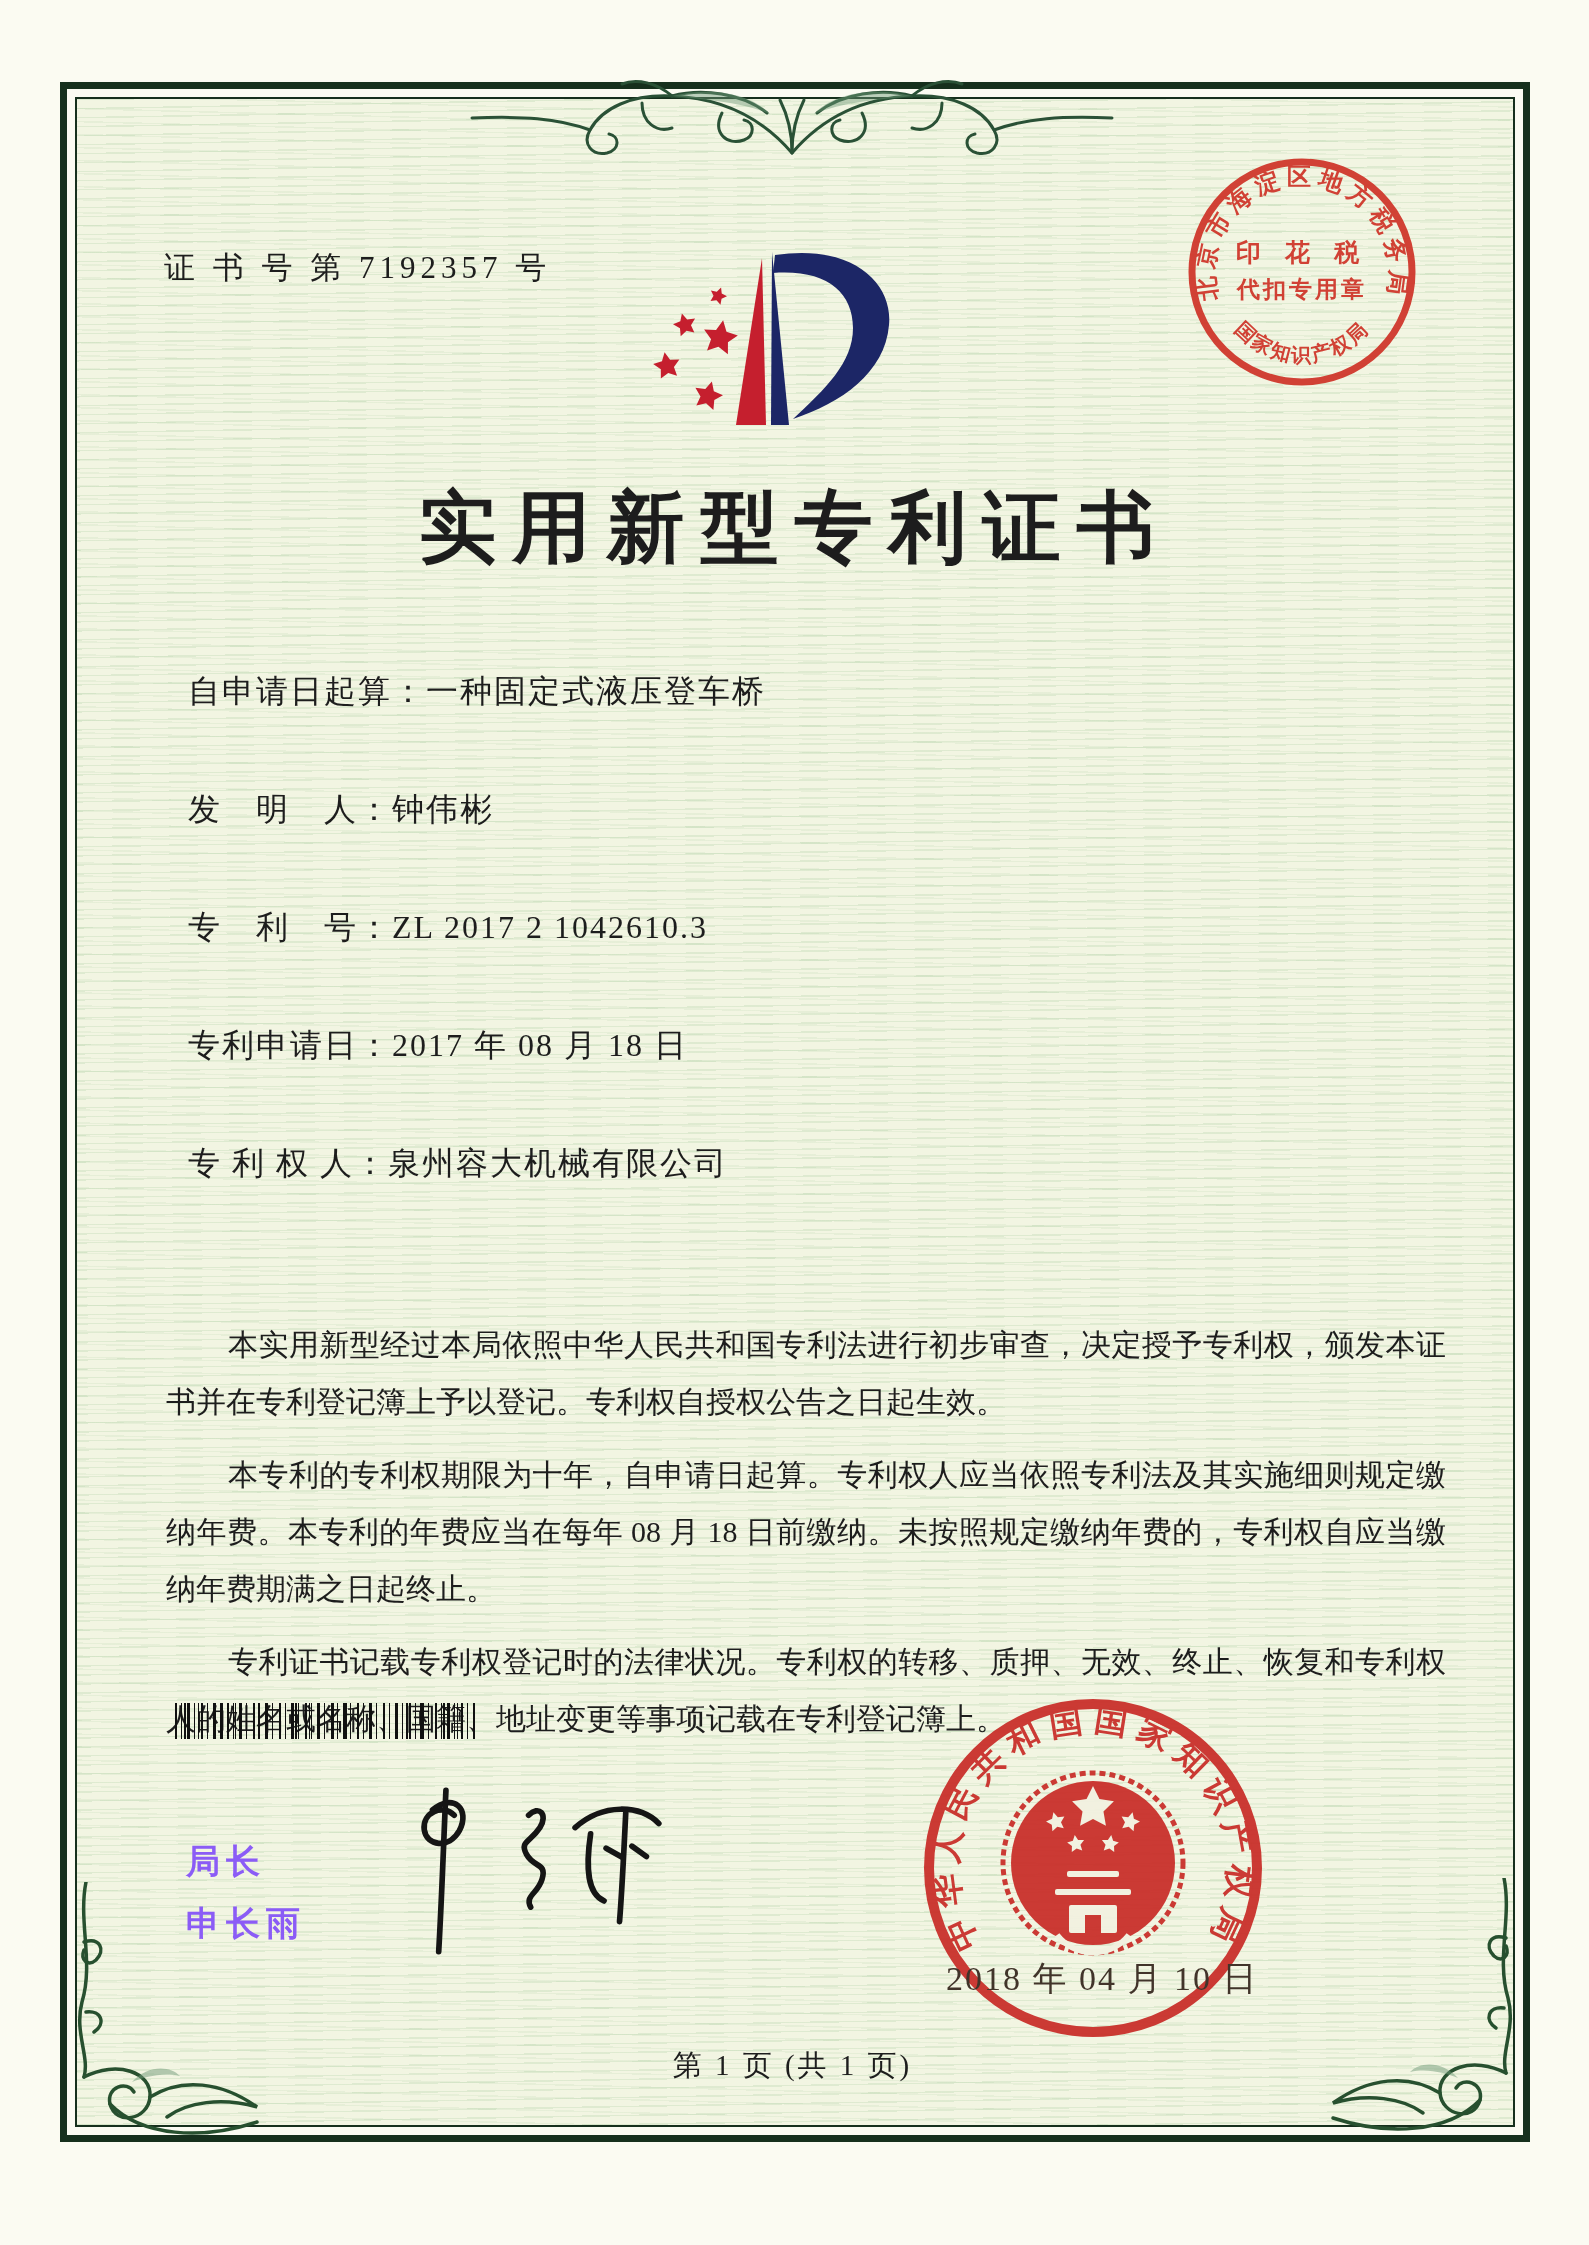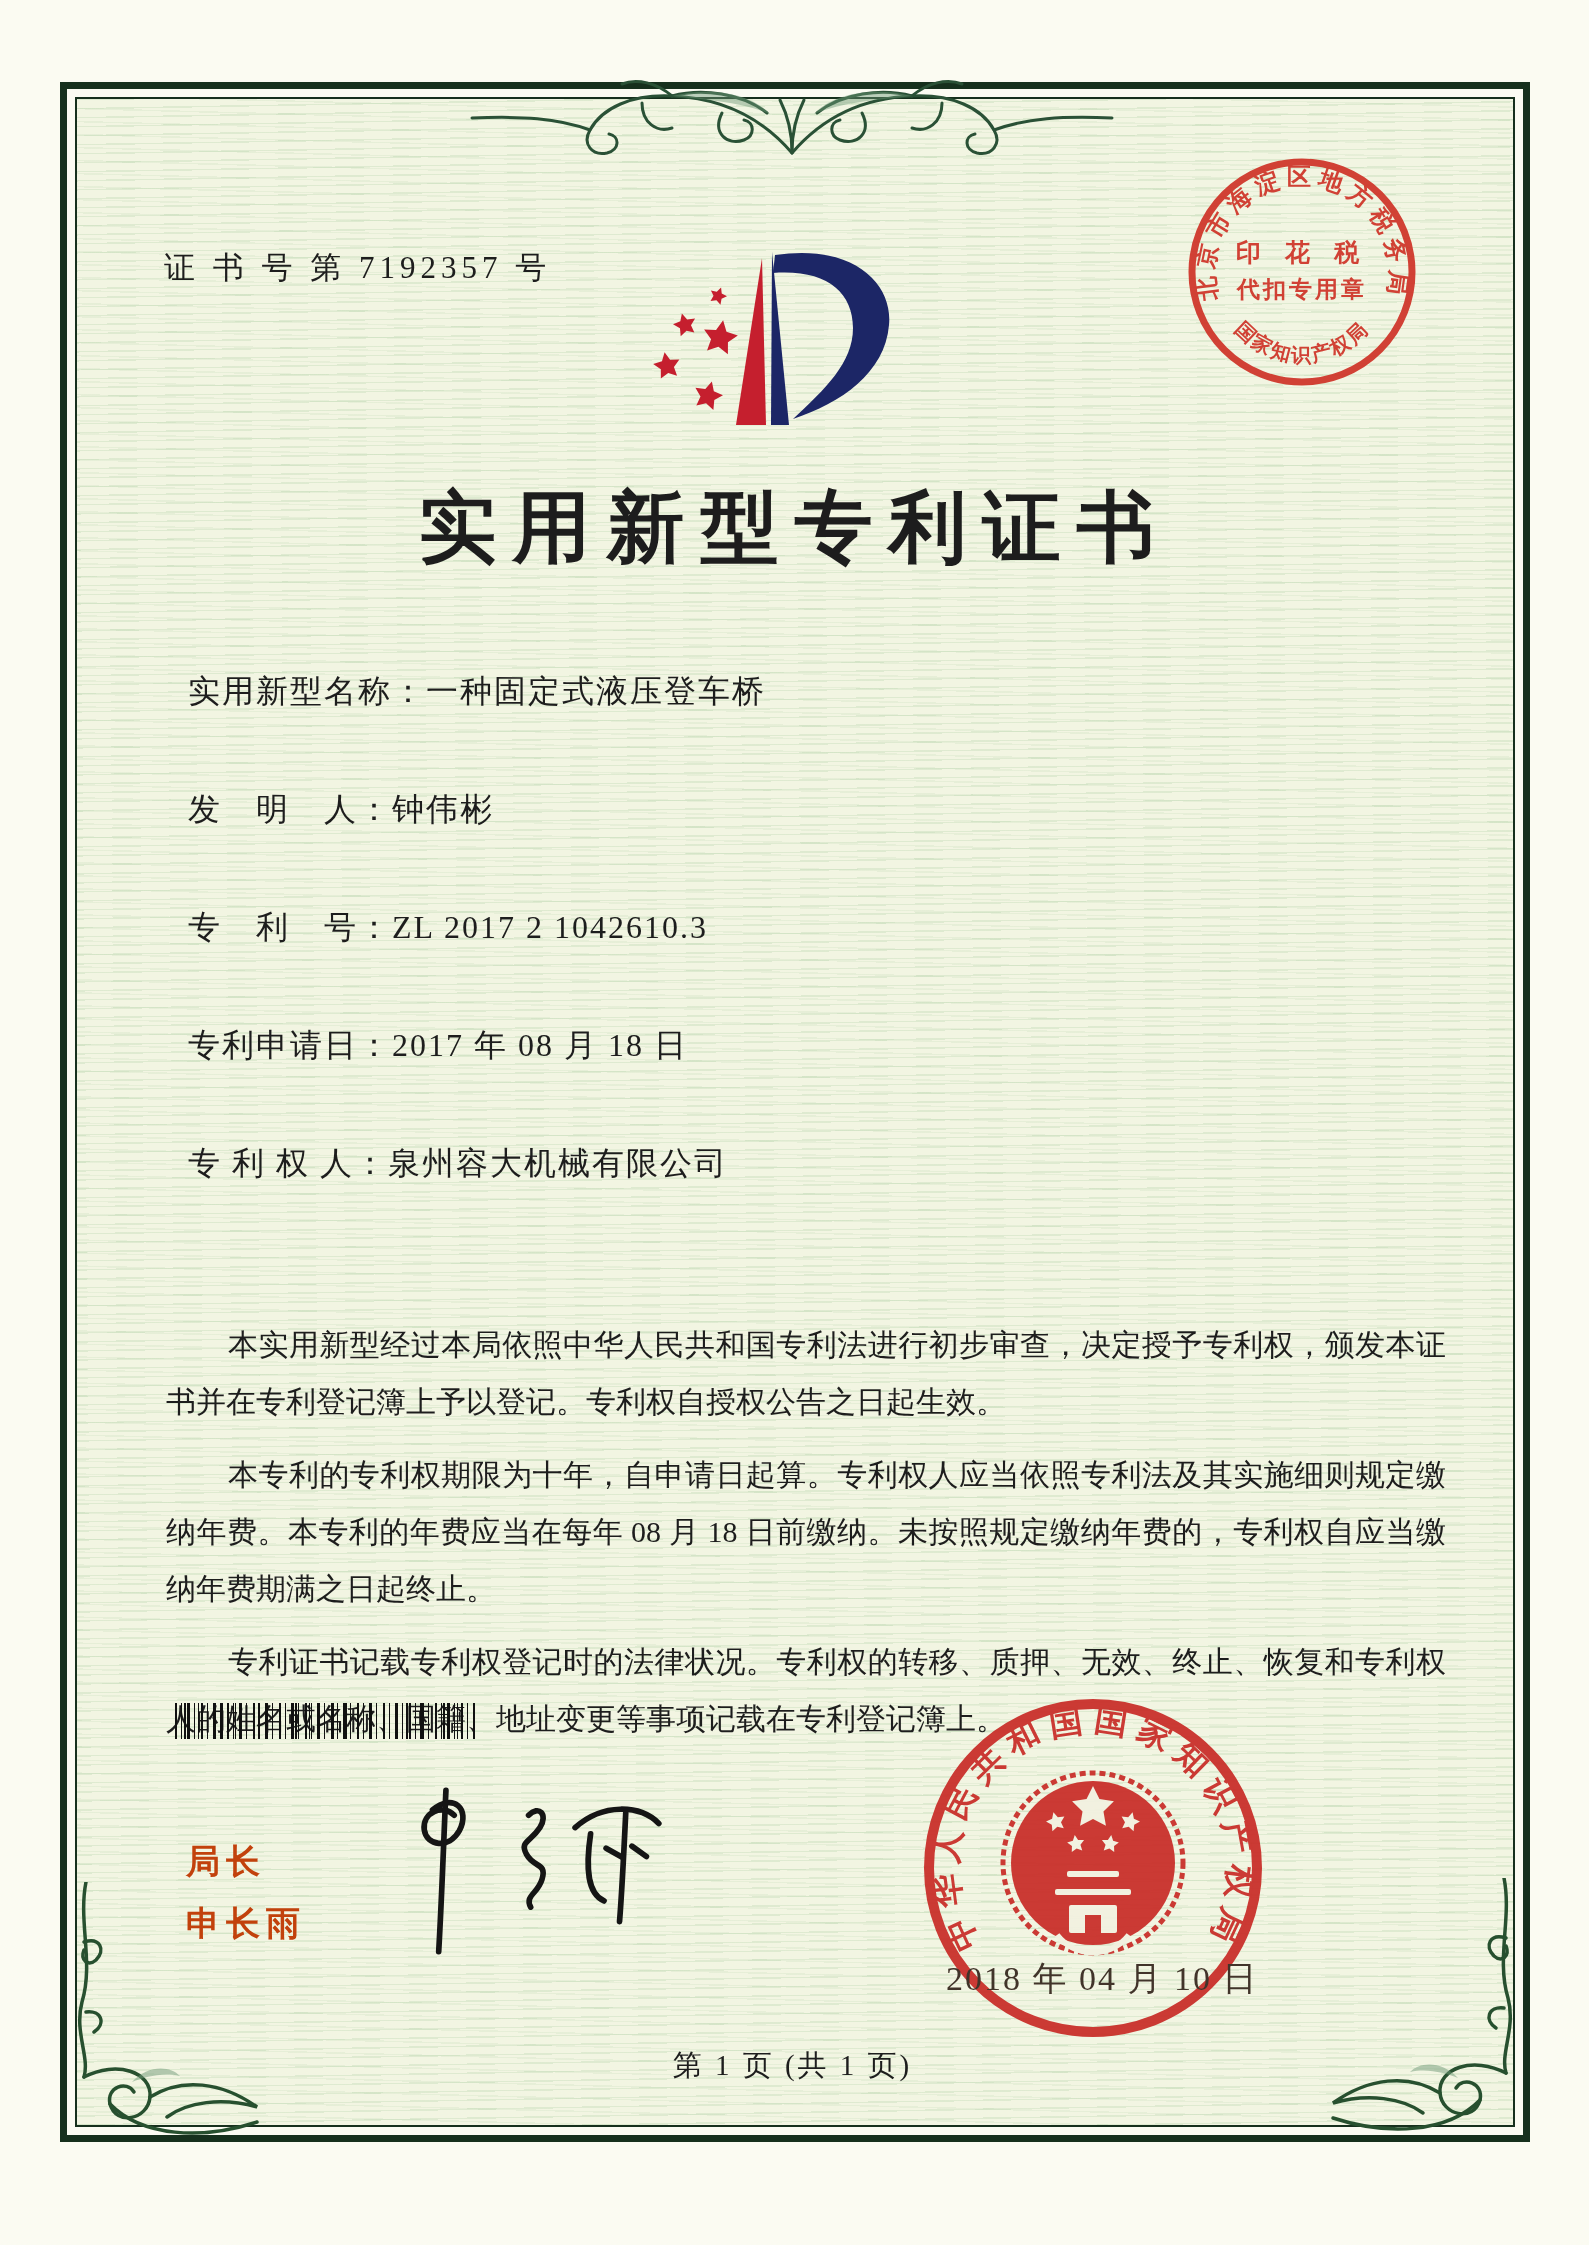--- a/index.html
+++ b/index.html
@@ -35,21 +35,21 @@
   .legal p { margin:16px; text-indent:62px; }
   .barcode {
     position:absolute; left:175px; top:1703px; width:300px; height:36px;
     background-image:
       repeating-linear-gradient(90deg,#101010 0 2px,transparent 2px 6px,#101010 6px 7px,transparent 7px 12px,#101010 12px 15px,transparent 15px 19px,#101010 19px 20px,transparent 20px 26px),
       repeating-linear-gradient(90deg,transparent 0 9px,#101010 9px 11px,transparent 11px 23px,#101010 23px 24px,transparent 24px 37px);
   }
   .signer {
     position:absolute; left:186px; top:1830px;
     font-family:"Liberation Sans","DejaVu Sans",sans-serif; font-weight:bold;
-    font-size:34px; letter-spacing:6px; line-height:62px; color:#c2410c;
+    font-size:34px; letter-spacing:6px; line-height:62px; color:#8b5cf6;
   }
   .signature { position:absolute; left:355px; top:1782px; width:310px; height:180px; }
   .seal-large { position:absolute; left:920px; top:1695px; width:346px; height:346px; opacity:.95; }
   .seal-date {
     position:absolute; left:946px; top:1956px; font-size:34px; letter-spacing:2px;
     color:#41342a; white-space:nowrap;
   }
   .footer { position:absolute; left:0; right:4px; top:2046px; text-align:center; font-size:29px; letter-spacing:3px; }
   .seal-text { fill:#cf3428; }
   .seal-text-lg { fill:#c9302b; }
@@ -150,21 +150,21 @@
     <text class="seal-text" font-size="20" letter-spacing="2" font-weight="bold">
       <textPath href="#smBot" startOffset="50%" text-anchor="middle">国家知识产权局</textPath>
     </text>
     <text class="seal-text" x="117" y="106" font-size="25" letter-spacing="9" text-anchor="middle" font-weight="bold">印 花 税</text>
     <text class="seal-text" x="117" y="142" font-size="23" letter-spacing="3" text-anchor="middle" font-weight="bold">代扣专用章</text>
   </svg>
 
   <h1 class="title">实用新型专利证书</h1>
 
   <div class="field f0">
-    <span>实用新型名称：</span><span>一种固定式液压登车桥</span>
+    <span>自申请日起算：</span><span>一种固定式液压登车桥</span>
   </div>
   <div class="field f1">
     <span>发　明　人：</span><span>钟伟彬</span>
   </div>
   <div class="field f2">
     <span>专　利　号：</span><span>ZL 2017 2 1042610.3</span>
   </div>
   <div class="field f3">
     <span>专利申请日：</span><span>2017 年 08 月 18 日</span>
   </div>

